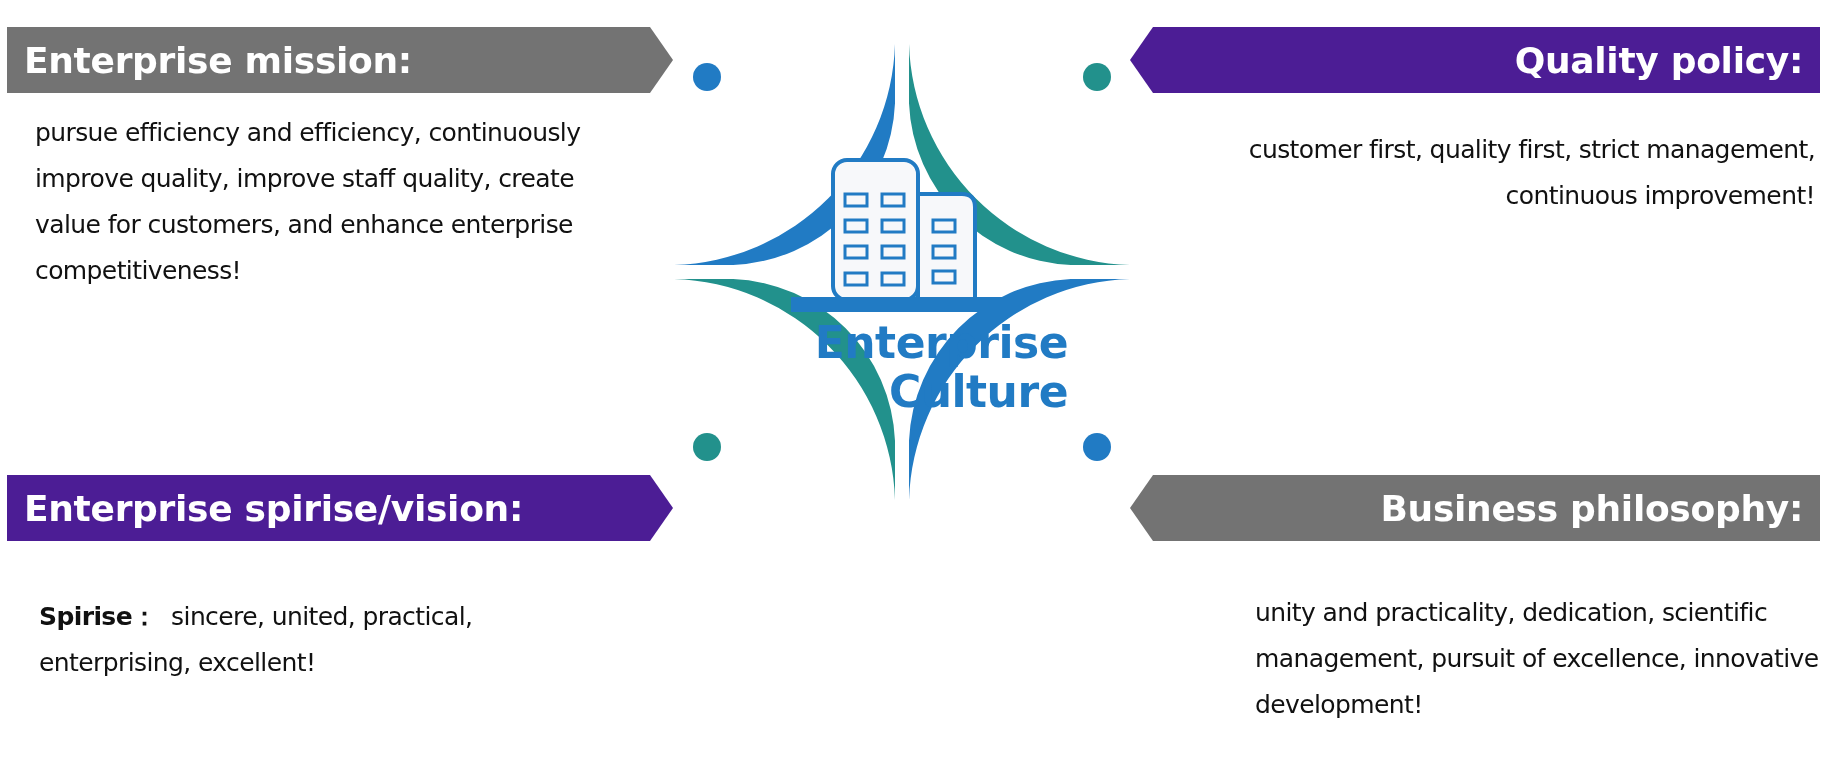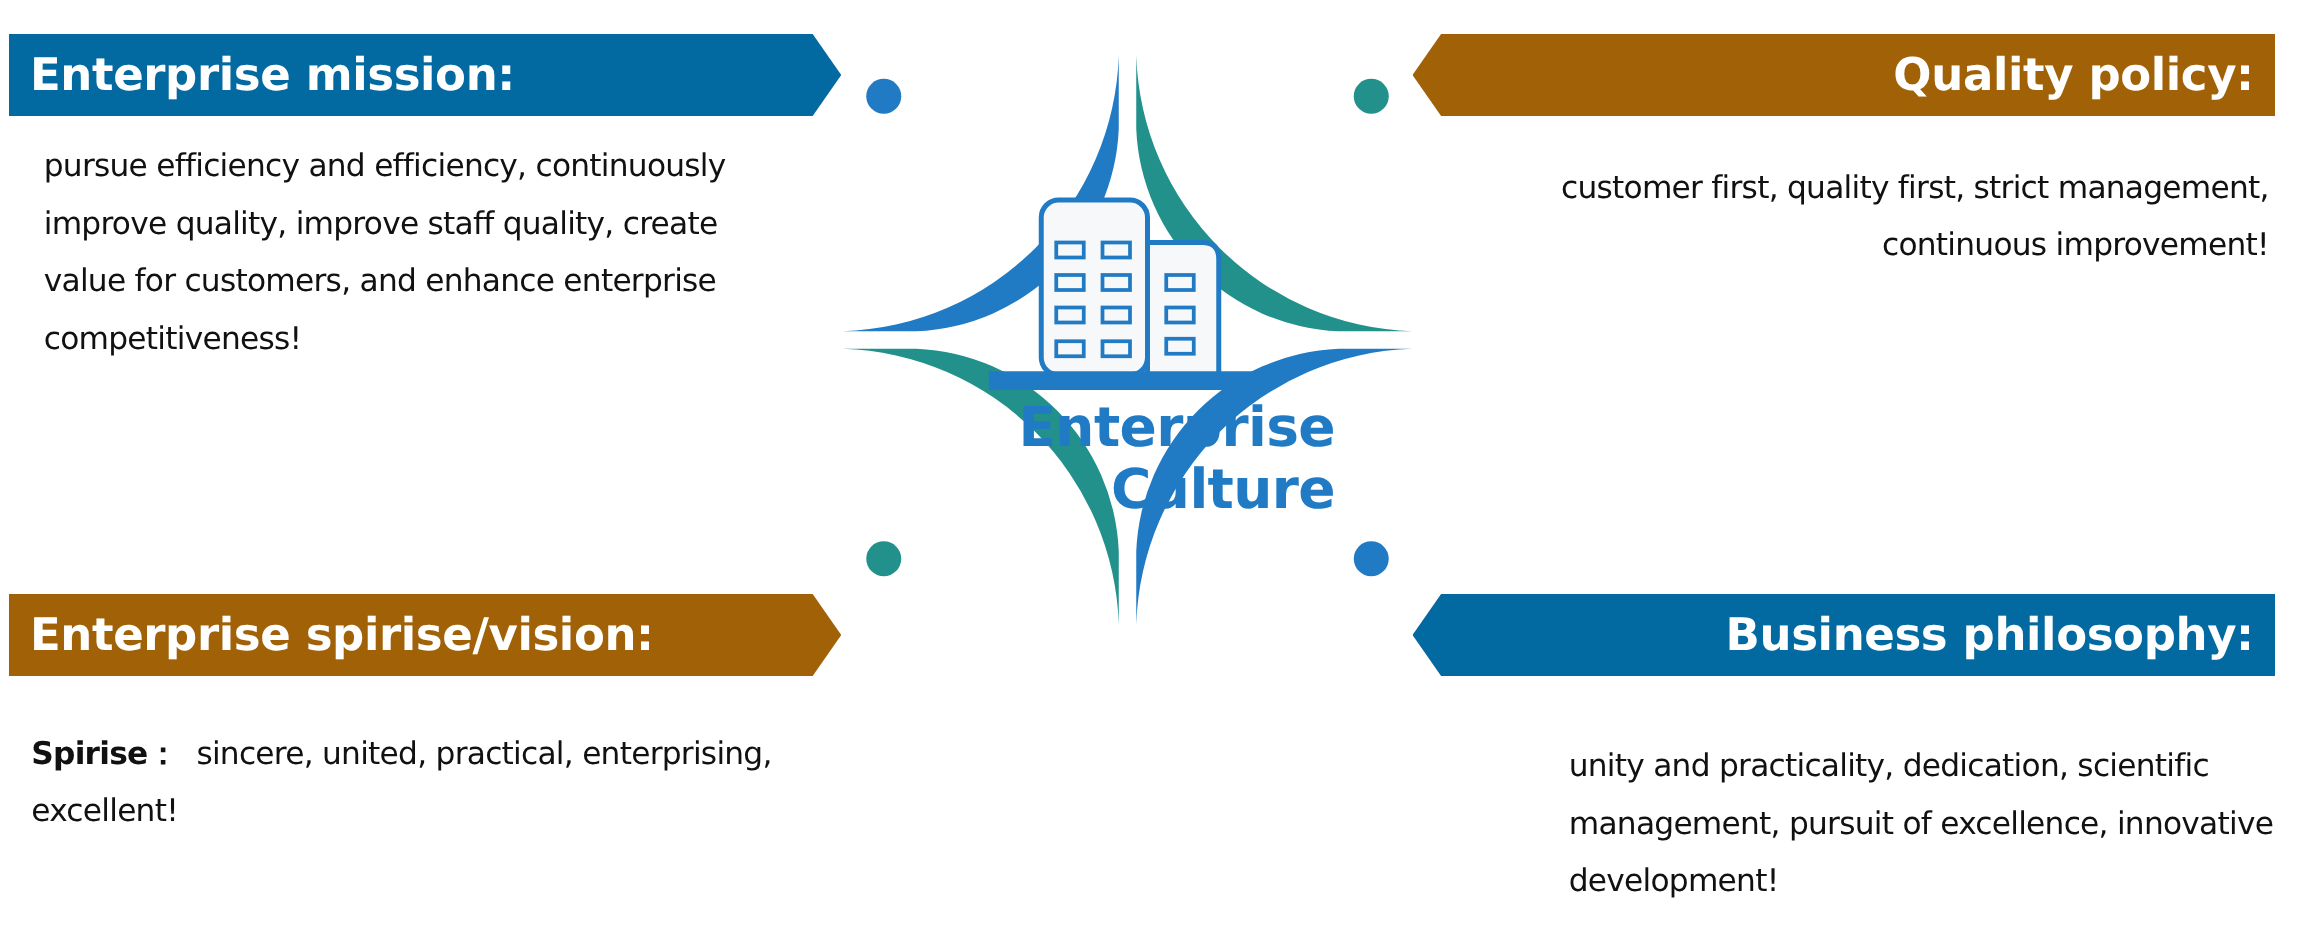--- a/index.html
+++ b/index.html
@@ -5,27 +5,27 @@
     html, body { margin: 0; padding: 0; background: #ffffff; }
     body { width: 1841px; height: 760px; position: relative; overflow: hidden;
            font-family: "Liberation Sans", "DejaVu Sans", sans-serif; color: #111; }
     .banner { position: absolute; height: 66px; display: flex; align-items: center;
               color: #fff; font-weight: bold; font-size: 37px; letter-spacing: -0.3px;
               font-family: "DejaVu Sans", "Liberation Sans", sans-serif; box-sizing: border-box; }
     .banner.left { left: 7px; width: 666px; padding-left: 17px;
                    clip-path: polygon(0 0, 643px 0, 666px 50%, 643px 100%, 0 100%); }
     .banner.right { left: 1130px; width: 690px; padding-right: 17px; justify-content: flex-end;
                     clip-path: polygon(23px 0, 100% 0, 100% 100%, 23px 100%, 0 50%); }
-    .banner.blue { background: #0369a1; }
-    .banner.teal { background: #a16207; }
+    .banner.blue { background: #737373; }
+    .banner.teal { background: #4c1d95; }
     .banner span { font-size: 36px; }
     .body-text { position: absolute; font-size: 25px; line-height: 46px; color: #111;
                  font-family: "DejaVu Sans", "Liberation Sans", sans-serif; letter-spacing: -0.6px; }
     .body-text b { font-weight: bold; }
-    .body-text p { margin: 3px; }
+    .body-text p { margin: 17px; }
     #ring { position: absolute; left: 0; top: 0; }
     .center-title { position: absolute; left: 768px; width: 300px; text-align: right;
                     color: #217BC4; font-weight: bold; font-size: 44px; line-height: 50px;
                     font-family: "DejaVu Sans", "Liberation Sans", sans-serif; letter-spacing: -0.5px; }
   </style>
 </head>
 <body>
 
 <svg id="ring" width="1841" height="760">
   <g id="ring-segments">

